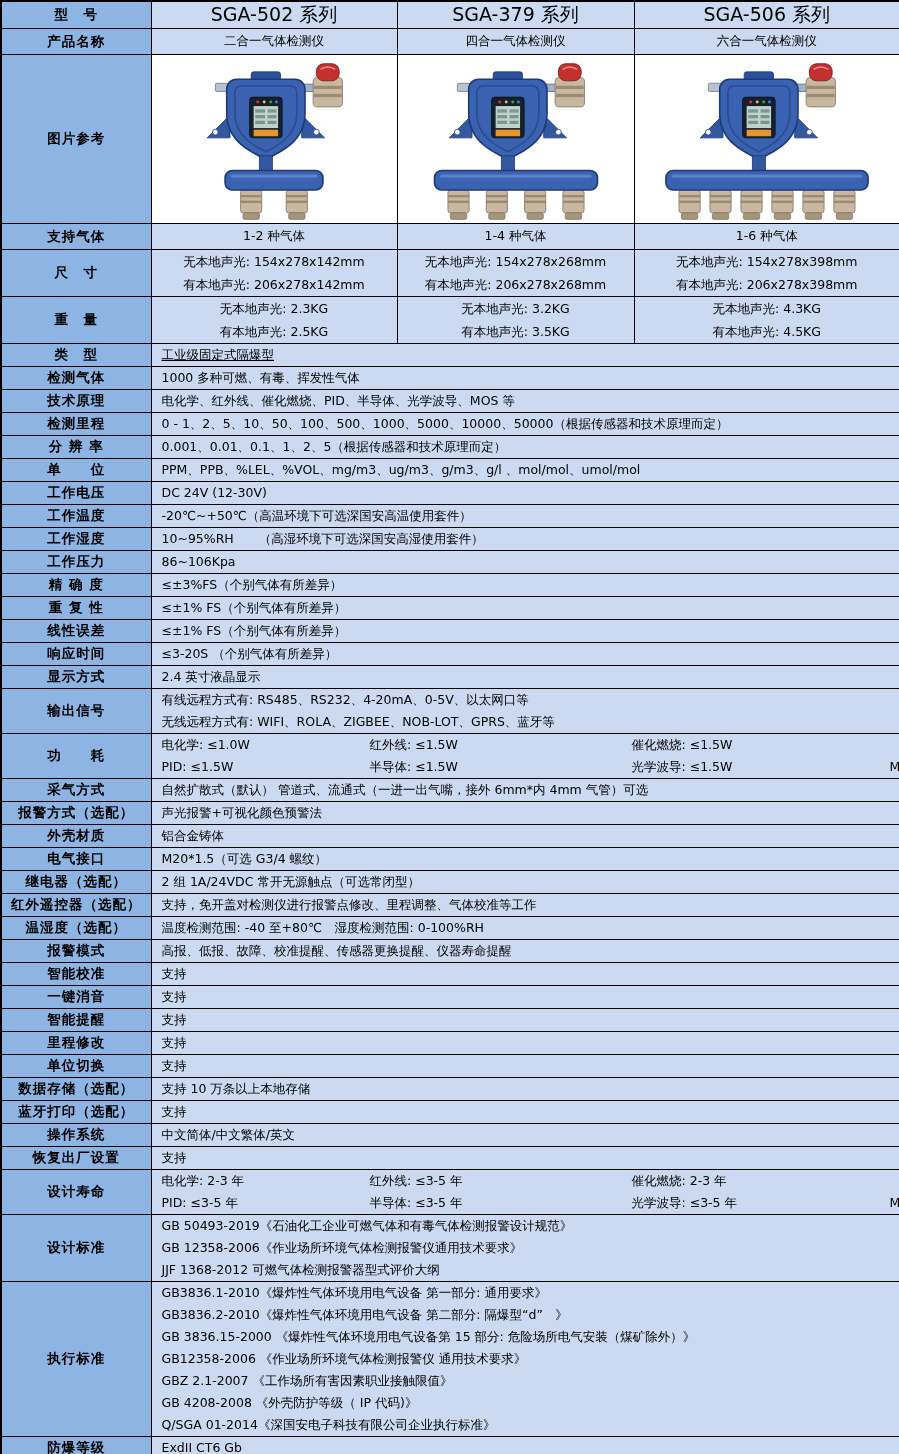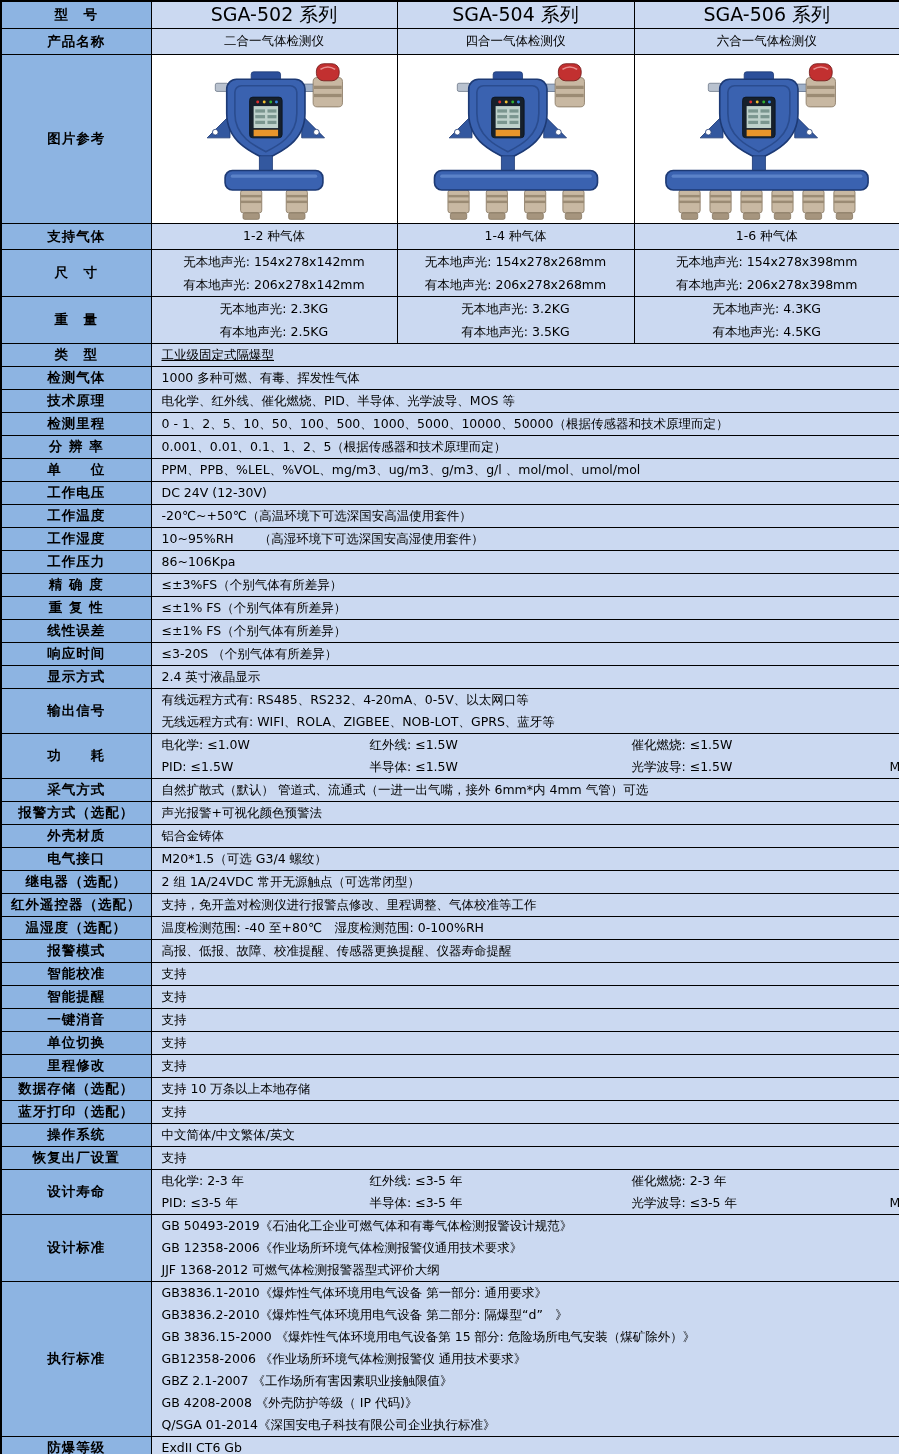--- a/index.html
+++ b/index.html
@@ -29,21 +29,21 @@
   <colgroup>
     <col style="width:150px">
       <col style="width:246px">
       <col style="width:237px">
       <col style="width:266px">
   </colgroup>
   <tbody id="tbody">
     <tr class="h23">
       <td class="lbl">型　号</td>
       <td class="val c hdr">SGA-502 系列</td>
-      <td class="val c hdr">SGA-504 系列</td>
+      <td class="val c hdr">SGA-379 系列</td>
       <td class="val c hdr">SGA-506 系列</td>
     </tr>
     <tr class="h22">
       <td class="lbl">产品名称</td>
       <td class="val c">二合一气体检测仪</td>
       <td class="val c">四合一气体检测仪</td>
       <td class="val c">六合一气体检测仪</td>
     </tr>
     <tr>
       <td class="lbl">图片参考</td>
@@ -399,39 +399,39 @@
           <div class="line">高报、低报、故障、校准提醒、传感器更换提醒、仪器寿命提醒</div>
         </td>
       </tr>
       <tr>
         <td class="lbl">智能校准</td>
         <td class="val l" colspan="3">
           <div class="line">支持</div>
         </td>
       </tr>
       <tr>
+        <td class="lbl">一键消音</td>
+        <td class="val l" colspan="3">
+          <div class="line">支持</div>
+        </td>
+      </tr>
+      <tr>
         <td class="lbl">智能提醒</td>
         <td class="val l" colspan="3">
           <div class="line">支持</div>
         </td>
       </tr>
       <tr>
-        <td class="lbl">一键消音</td>
+        <td class="lbl">里程修改</td>
         <td class="val l" colspan="3">
           <div class="line">支持</div>
         </td>
       </tr>
       <tr>
         <td class="lbl">单位切换</td>
-        <td class="val l" colspan="3">
-          <div class="line">支持</div>
-        </td>
-      </tr>
-      <tr>
-        <td class="lbl">里程修改</td>
         <td class="val l" colspan="3">
           <div class="line">支持</div>
         </td>
       </tr>
       <tr>
         <td class="lbl">数据存储（选配）</td>
         <td class="val l" colspan="3">
           <div class="line">支持 10 万条以上本地存储</div>
         </td>
       </tr>

